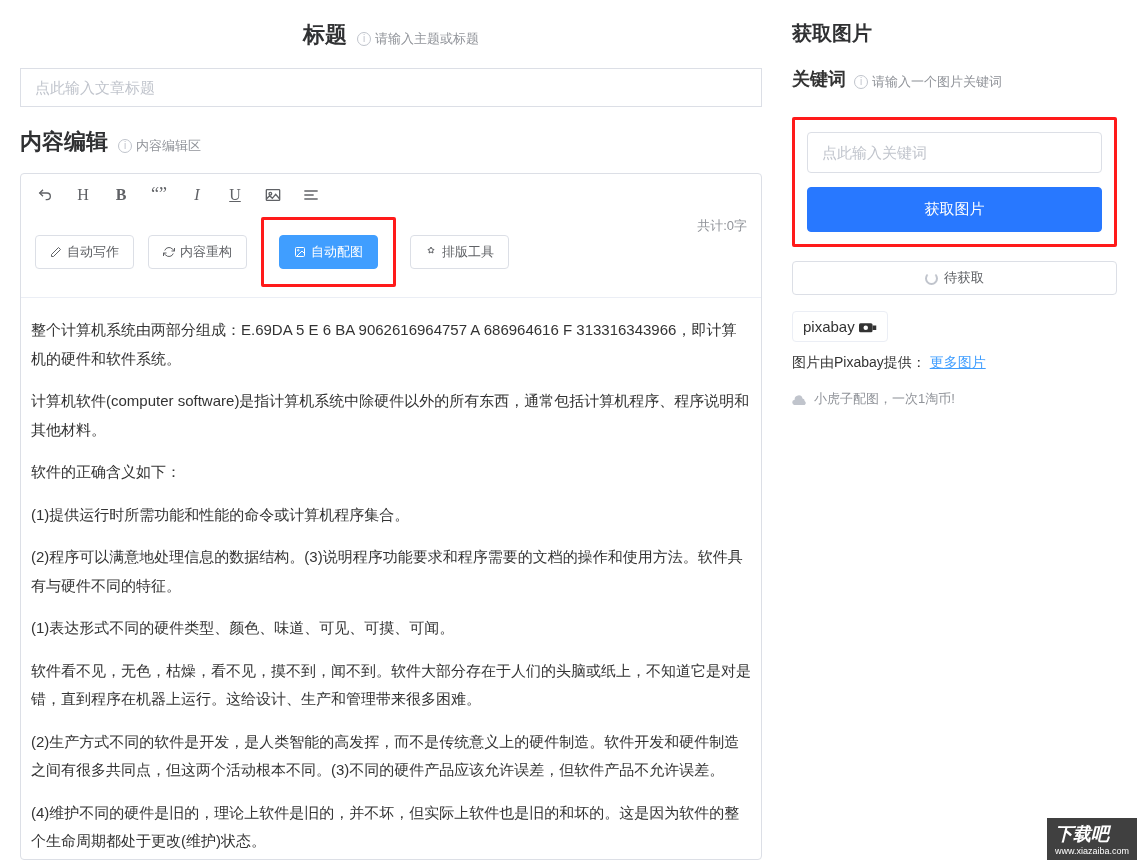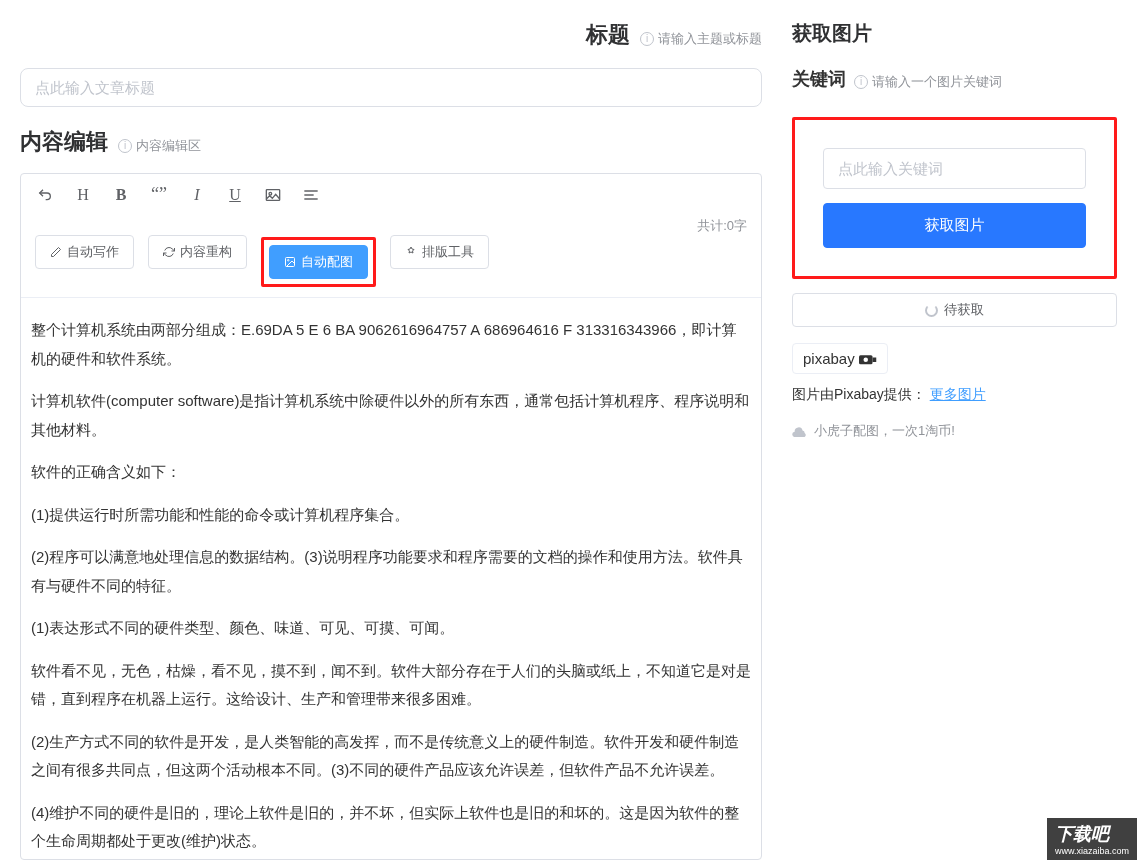--- a/index.html
+++ b/index.html
@@ -1,51 +1,51 @@
 <!DOCTYPE html>
 <html><head>
 <meta charset="utf-8">
 <style>
 * { box-sizing: border-box; margin: 0; padding: 0; }
 body { font-family: -apple-system, BlinkMacSystemFont, "Segoe UI", "PingFang SC", "Microsoft YaHei", sans-serif; background: #fff; color: #333; font-size: 14px; }
 .container { display: flex; width: 1137px; height: 860px; }
 .main { flex: 1; padding: 20px 20px 0 20px; display: flex; flex-direction: column; }
 .sidebar { width: 355px; padding: 20px 20px 0 10px; }
 
-.title-row { display: flex; align-items: center; justify-content: flex-end; margin-bottom: 18px; }
+.title-row { display: flex; align-items: center; justify-content: center; margin-bottom: 18px; }
 .title-left { display: flex; align-items: baseline; gap: 10px; }
 .title-left h2 { font-size: 22px; font-weight: 600; color: #303133; }
 .hint { font-size: 13px; color: #909399; display: flex; align-items: center; gap: 4px; }
 .hint-icon { display: inline-block; width: 14px; height: 14px; border: 1px solid #c0c4cc; border-radius: 50%; font-size: 10px; line-height: 12px; text-align: center; color: #c0c4cc; }
 
 .btn { border: 1px solid #dcdfe6; background: #fff; color: #606266; padding: 8px 16px; border-radius: 4px; cursor: pointer; font-size: 13px; display: inline-flex; align-items: center; gap: 5px; }
 .btn-primary { background: #409eff; border-color: #409eff; color: #fff; }
 .btn-primary-big { background: #2878ff; border-color: #2878ff; color: #fff; width: 100%; padding: 12px; font-size: 15px; justify-content: center; border-radius: 4px; }
 .btn-clear { background: #409eff; border-color: #409eff; color: #fff; padding: 9px 16px; }
 
-.input { width: 100%; border: 1px solid #dcdfe6; border-radius: 8px; padding: 10px 14px; font-size: 15px; color: #606266; outline: none; margin-bottom: 20px; }
+.input { width: 100%; border: 1px solid #dcdfe6; border-radius: 0; padding: 10px 14px; font-size: 15px; color: #606266; outline: none; margin-bottom: 20px; }
 .input::placeholder { color: #c0c4cc; }
 
 .editor-box { border: 1px solid #dcdfe6; border-radius: 4px; display: flex; flex-direction: column; flex: 1; overflow: hidden; }
 .toolbar { border-bottom: 1px solid #ebeef5; padding: 10px 14px; display: flex; flex-direction: column; gap: 12px; }
 .tb-row { display: flex; align-items: center; gap: 18px; }
 .tb-icon { cursor: pointer; color: #606266; font-size: 16px; width: 20px; text-align: center; display: inline-flex; align-items: center; justify-content: center; }
 .tb-row2 { display: flex; align-items: flex-start; gap: 14px; justify-content: space-between; }
 .tb-actions { display: flex; gap: 14px; align-items: center; }
 .btn-sm { padding: 7px 14px; font-size: 13px; }
 .count { color: #909399; font-size: 13px; }
 
 .editor-content { padding: 18px 10px 35px 10px; overflow-y: auto; flex: 1; line-height: 1.9; color: #333; font-size: 15px; }
 .editor-content p { margin-bottom: 14px; }
-.red-box-action { border: 3px solid #ff1a1a; padding: 5px; display: inline-block; border-radius: 2px; margin-top: 20px; }
+.red-box-action { border: 3px solid #ff1a1a; padding: 15px; display: inline-block; border-radius: 2px; }
 
 .side-section-title { font-size: 20px; font-weight: 600; color: #303133; margin-bottom: 20px; }
 .side-label-row { display: flex; align-items: baseline; gap: 8px; margin-bottom: 14px; }
 .side-label-row h3 { font-size: 18px; font-weight: 600; }
-.keyword-block { padding: 28px; border: 3px solid #ff1a1a; border-radius: 2px; margin-top: 26px; }
+.keyword-block { padding: 12px; border: 3px solid #ff1a1a; border-radius: 2px; margin-top: 26px; }
 .keyword-input { width: 100%; border: 1px solid #dcdfe6; border-radius: 4px; padding: 11px 14px; font-size: 15px; margin-bottom: 14px; }
 .keyword-input::placeholder { color: #c0c4cc; }
 
 .pending-btn { width: 100%; border: 1px solid #dcdfe6; background: #fff; padding: 7px; border-radius: 4px; display: flex; align-items: center; justify-content: center; gap: 6px; color: #606266; margin-top: 14px; cursor: pointer; }
 .spinner { width: 13px; height: 13px; border: 2px solid #c0c4cc; border-top-color: transparent; border-radius: 50%; }
 
 .pixabay-badge { border: 1px solid #ebeef5; display: inline-flex; align-items: center; padding: 6px 10px; border-radius: 4px; margin-top: 16px; font-family: Arial; font-size: 15px; color: #333; gap: 4px; }
 .pixabay-badge .cam { font-size: 13px; }
 
 .credit { margin-top: 12px; font-size: 14px; }

